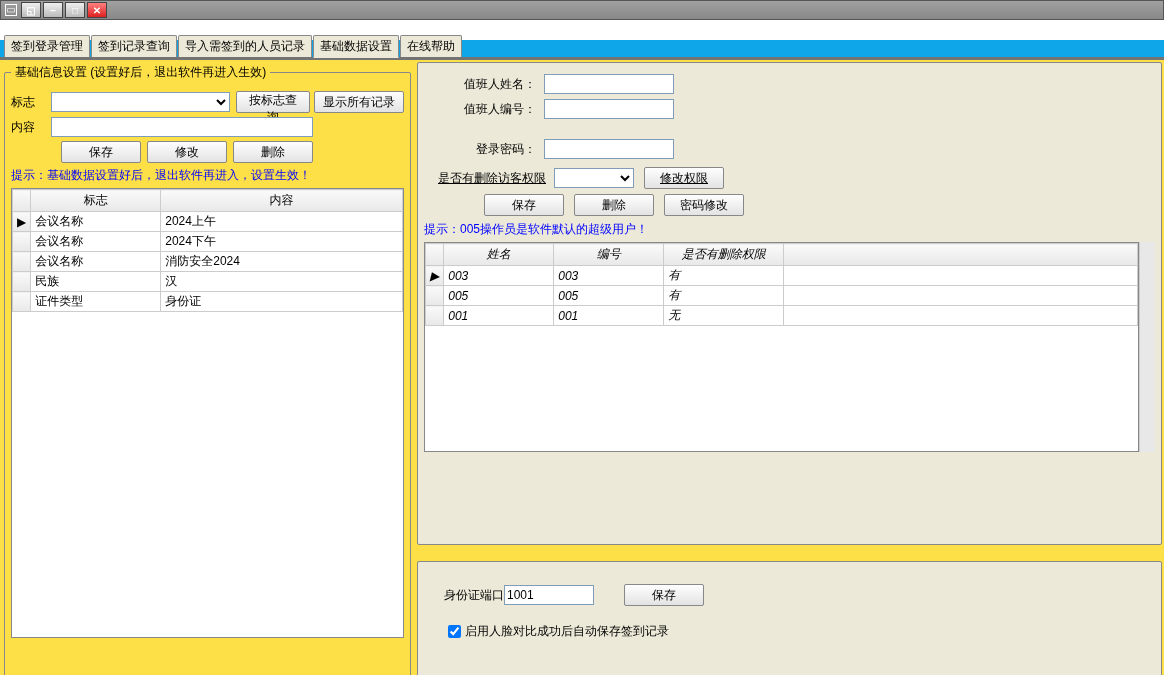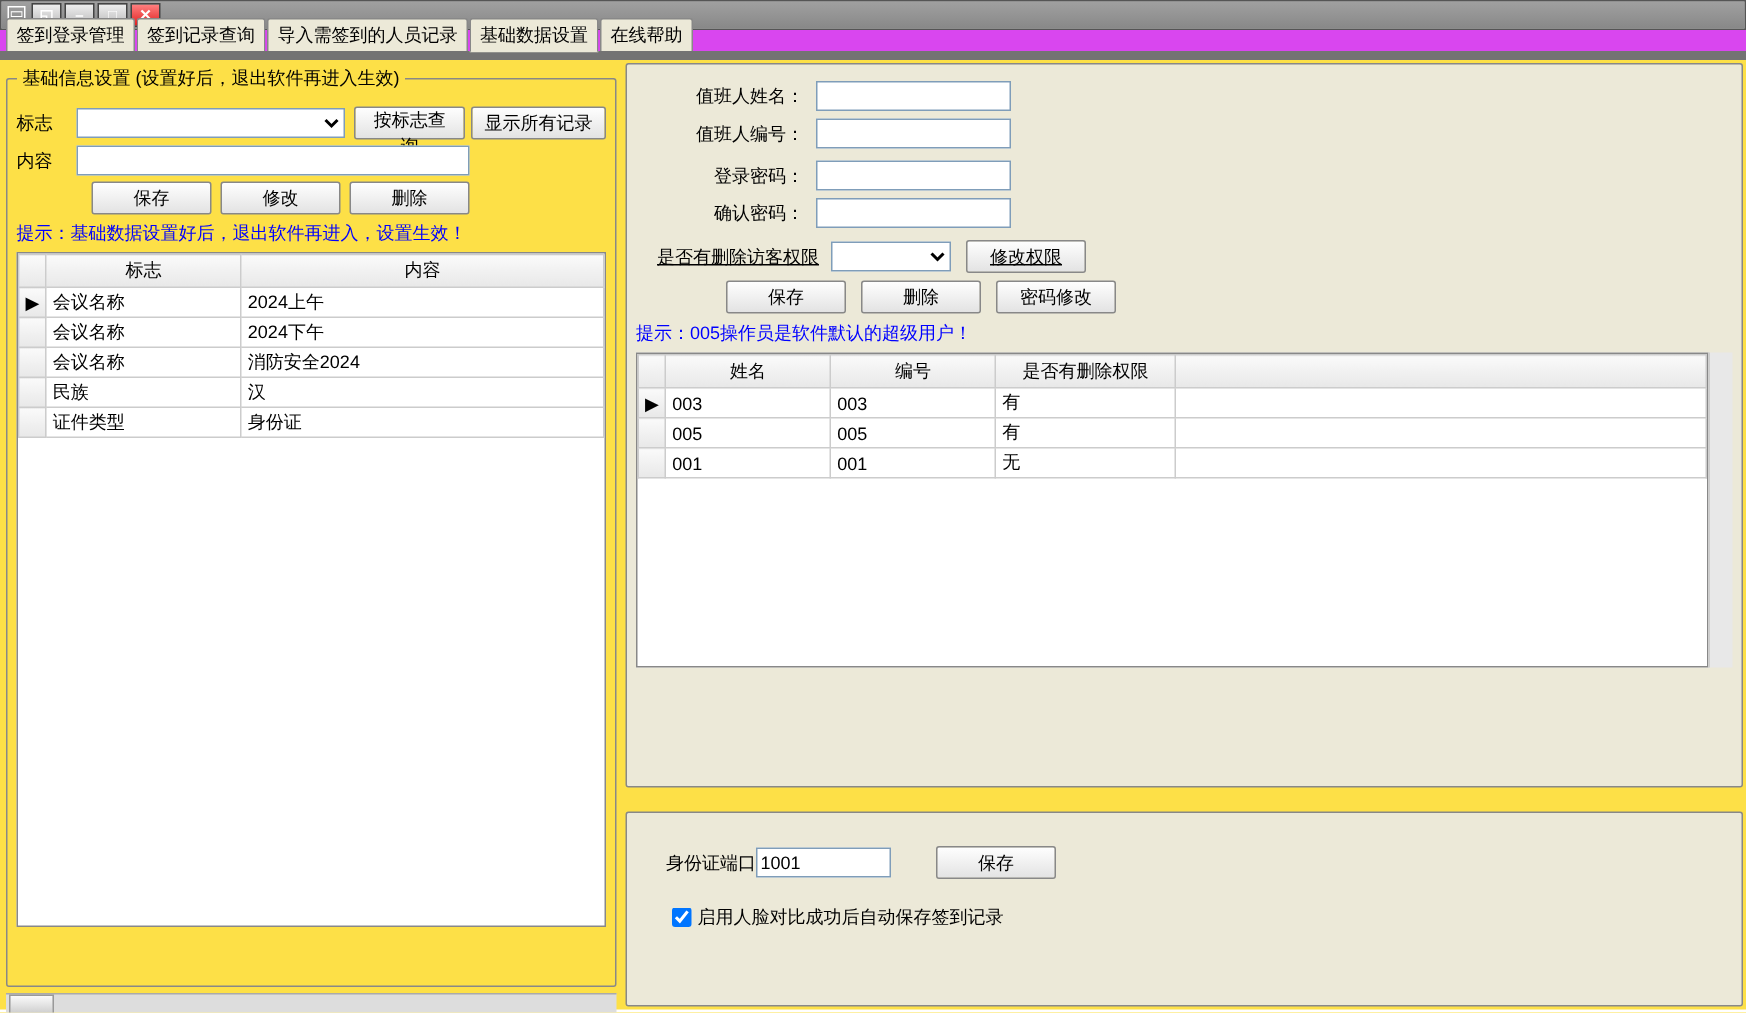--- a/index.html
+++ b/index.html
@@ -24,22 +24,22 @@
   display:flex;align-items:center;justify-content:center;font-size:10px;line-height:10px;
 }
 .titlebar .title{flex:1;font-size:12px;}
 .titlebar .btn{
   width:20px;height:16px;margin-right:2px;border:1px solid #444;
   display:flex;align-items:center;justify-content:center;
   background:linear-gradient(180deg,#eee,#bbb);font-size:10px;font-weight:bold;
 }
 .titlebar .btn.close{background:linear-gradient(180deg,#ff8080,#e02020);color:#fff;}
 .tabs{
-  height:20px;padding:2px 4px 0 4px;background:#d946ef;border-bottom:6px solid #737373;
-  display:flex;gap:0;align-items:flex-end;
+  height:20px;padding:2px 4px 0 4px;background:#0ea5e9;border-bottom:3px solid #737373;
+  display:flex;gap:0;align-items:flex-end;margin-top:20px;
 }
 .tab{
   padding:2px 6px;border:1px solid #888;border-bottom:none;margin-right:1px;
   background:#ece9d8;cursor:default;border-radius:2px 2px 0 0;
 }
 .tab.active{background:#ece9d8;position:relative;top:1px;border-bottom:1px solid #ece9d8;}
 .content{
   display:flex;height:633px;background:#fde047;
 }
 .left-panel{
@@ -180,42 +180,38 @@
 
     <div class="rightbox" style="flex:1;">
       <div class="form-row">
         <span class="lbl-r">值班人姓名：</span>
         <input class="txt" style="width: 130px;">
       </div>
       <div class="form-row">
         <span class="lbl-r">值班人编号：</span>
         <input class="txt" style="width: 130px;">
       </div>
-      <div class="form-row" style="margin-top:8px;">
+      <div class="form-row" style="margin-top:20px;">
         <span class="lbl-r">登录密码：</span>
-        <input class="txt" type="password" style="width: 130px;">
-      </div>
-      <div class="form-row">
-        <span class="lbl-r">确认密码：</span>
         <input class="txt" type="password" style="width: 130px;">
       </div>
       <div class="form-row" style="margin-top:8px;text-decoration:underline;">
         <span class="lbl-r" style="width:130px">是否有删除访客权限</span>
         <select class="combo" style="width:80px;margin-right:10px"></select>
         <button class="btn">修改权限</button>
       </div>
       <div class="form-row" style="padding-left:60px;gap:10px;">
         <button class="btn">保存</button>
         <button class="btn">删除</button>
         <button class="btn">密码修改</button>
       </div>
       <div class="hint">提示：005操作员是软件默认的超级用户！</div>
 
       <div style="display:flex;height:210px;">
-        <div class="grid" style="flex:1;">
+        <div class="grid" style="flex:1;font-style:italic;">
           <table>
             <thead>
               <tr>
                 <th style="width:12px"></th>
                 <th style="width:110px">姓名</th>
                 <th style="width:110px">编号</th>
                 <th style="width:120px">是否有删除权限</th>
                 <th></th>
               </tr>
             </thead>

